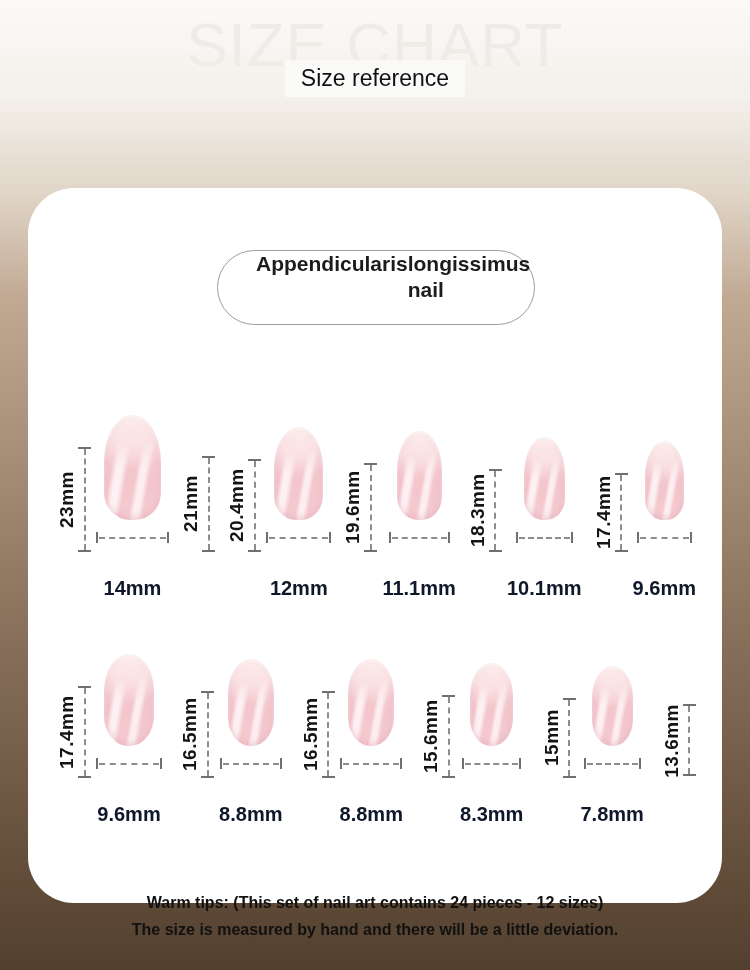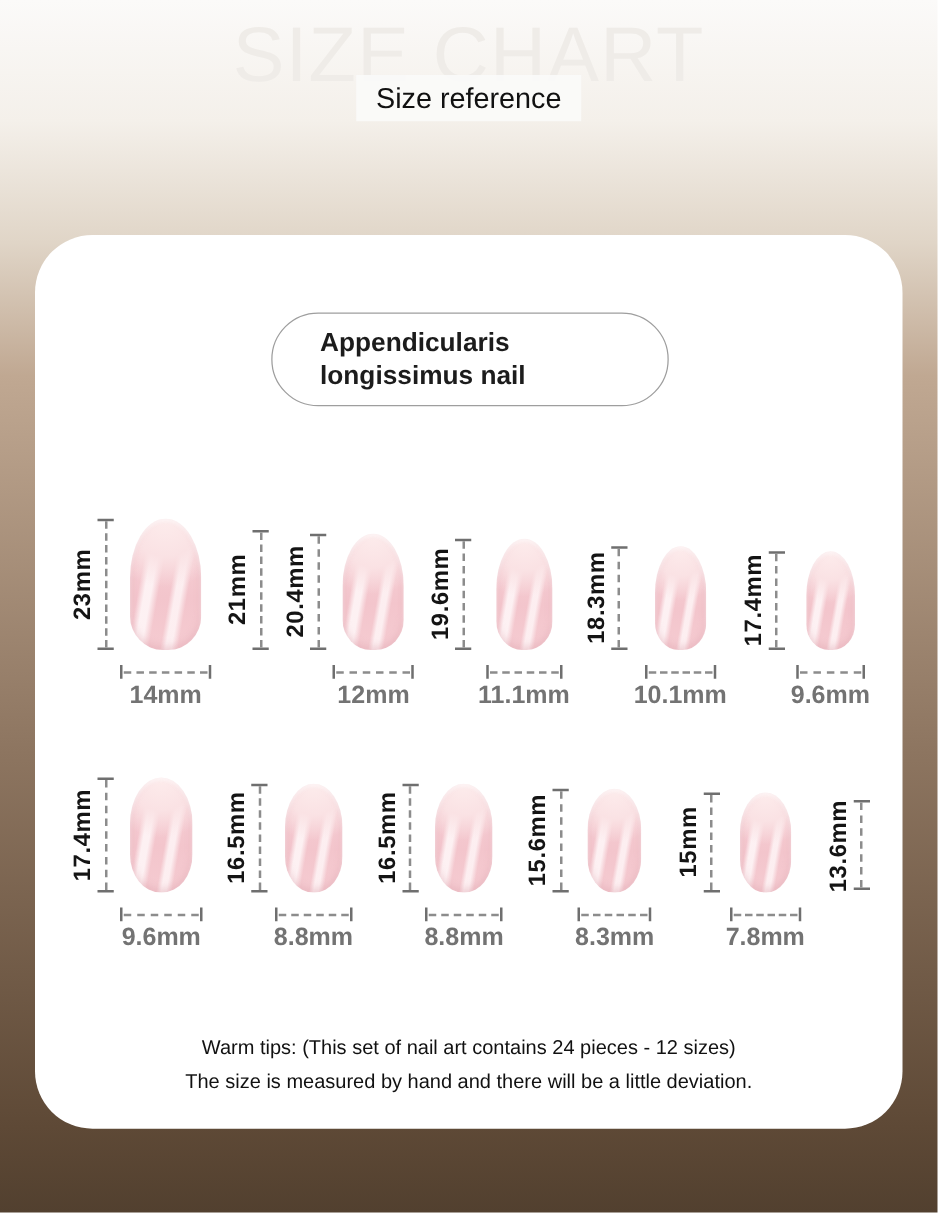--- a/index.html
+++ b/index.html
@@ -21,21 +21,21 @@
     display:inline-block; background:rgba(251,250,249,0.88);
     padding:5px 16px; font-size:23px; font-weight:400; color:var(--text);
   }
   .card {
     position:absolute; left:28px; top:188px; width:694px; height:715px;
     background:var(--card-background); border-radius:46px;
   }
   .capsule {
     margin:62px 0 0 189px; width:318px; height:75px;
     border:1px solid #9e9e9e; border-radius:38px;
-    display:flex; flex-direction:column; justify-content:center;
+    display:flex; flex-direction:row; justify-content:flex-end;
     padding-left:38px; font-size:21px; font-weight:700; color:#1c1c1c; line-height:26px;
   }
   .row {
     display:flex; justify-content:space-between; align-items:flex-end;
     padding:0 26px;
   }
   .row-1 { margin-top:90px; }
   .row-2 { margin-top:55px; }
   .unit { display:flex; align-items:flex-end; }
   .meas { display:flex; margin-bottom:47px; }
@@ -65,22 +65,22 @@
   }
   .nail.oval { border-radius:50% 50% 48% 48% / 40% 40% 33% 33%; }
   .hline {
     height:11px; position:relative; margin-bottom:2px;
     border-left:2px solid #6f6f6f; border-right:2px solid #6f6f6f;
   }
   .hline::before {
     content:""; position:absolute; left:1px; right:1px; top:50%; margin-top:-1px;
     border-top:2px dashed var(--dash-line);
   }
-  .hlabel { font-size:20px; font-weight:600; color:#737373; line-height:22px; white-space:nowrap; }
-  .tips { margin-top:64px; text-align:center; font-size:16px; font-weight:400; color:var(--text); line-height:27px; }
+  .hlabel { font-size:20px; font-weight:600; color:#0f172a; line-height:22px; white-space:nowrap;margin-top:32px; }
+  .tips { margin-top:64px; text-align:center; font-size:16px; font-weight:700; color:var(--text); line-height:27px; }
 </style>
 </head>
 <body>
 
 <div class="watermark">SIZE CHART</div>
 
 <div class="title-wrap">
   <span>Size reference</span>
 </div>
 

